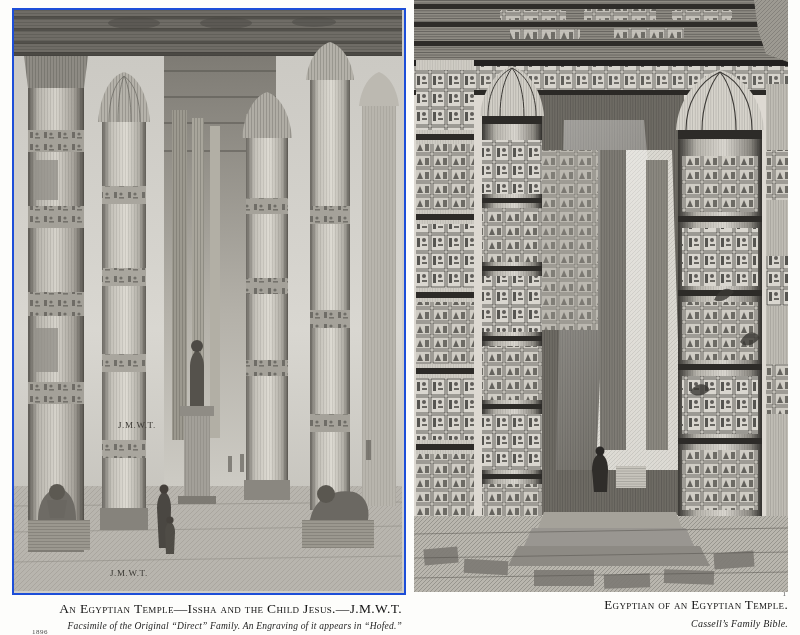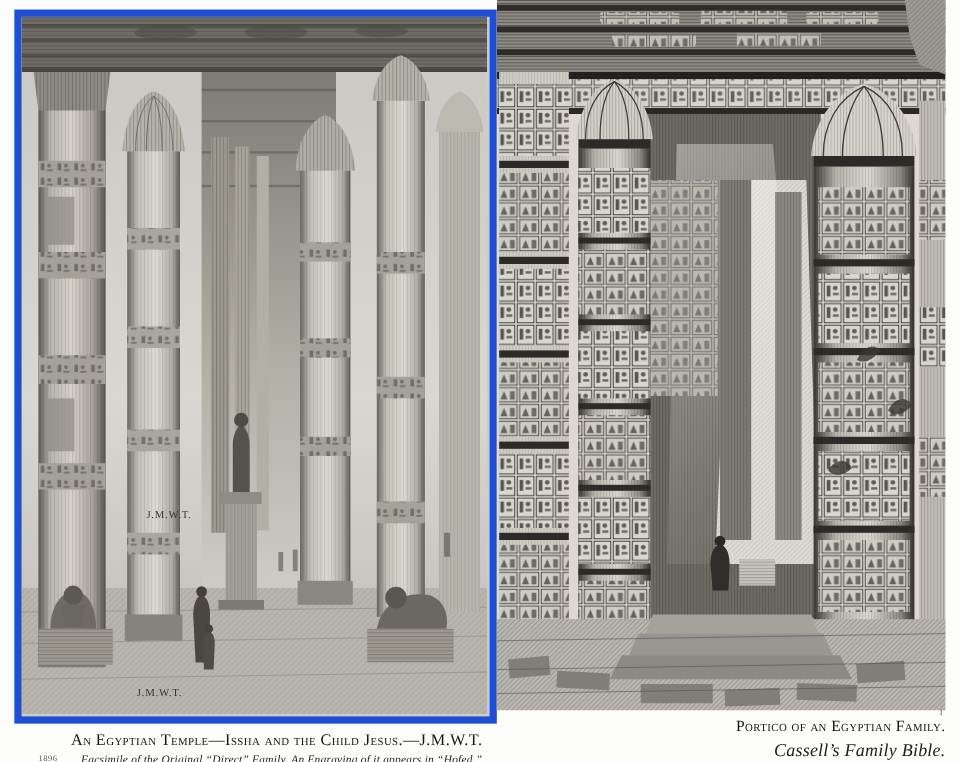--- a/index.html
+++ b/index.html
@@ -39,21 +39,21 @@
     height: 626px;
   }
   .art {
     position: relative;
     width: 100%;
     overflow: hidden;
     background: #d8d6d0;
   }
   .plate-left .art {
     height: 583px;
-    border: 6px solid #1d4ed8;
+    border: 2px solid #1d4ed8;
     background: #cfcdc7;
   }
   .plate-right .art {
     height: 592px;
     background: #e9e7e1;
   }
 
   .caption {
     text-align: right;
     margin-top: 6px;
@@ -66,21 +66,21 @@
     line-height: 1.15;
   }
   .caption .sub {
     font-style: italic;
     font-size: 9.5px;
     color: #1d1d1d;
     margin-top: 4px;
     letter-spacing: 0.2px;
   }
   .plate-right .caption .title { font-size: 13px; }
-  .plate-right .caption .sub { font-size: 15px; margin-top: 5px; }
+  .plate-right .caption .sub { font-size: 10px; margin-top: 5px; }
 
   .folio {
     position: absolute;
     left: 20px;
     bottom: -2px;
     font-size: 7px;
     color: #4a4a4a;
     letter-spacing: 0.5px;
   }
   .plate-mark {
@@ -508,20 +508,20 @@
         </g>
 
         <g>
           <polygon points="340,0 374,0 374,62 352,54 344,30" fill="#9d9a92"></polygon>
           <polygon points="340,0 374,0 374,62 352,54 344,30" fill="url(#dh2)" opacity="0.6"></polygon>
         </g>
       </svg>
     </div>
 
     <div class="caption">
-      <div class="title">Portico of an Egyptian Family.</div>
+      <div class="title">Egyptian of an Egyptian Temple.</div>
       <div class="sub">Cassell’s Family Bible.</div>
     </div>
 
     <div class="plate-mark">1</div>
   </div>
 
 </div>
 
 </body></html>

